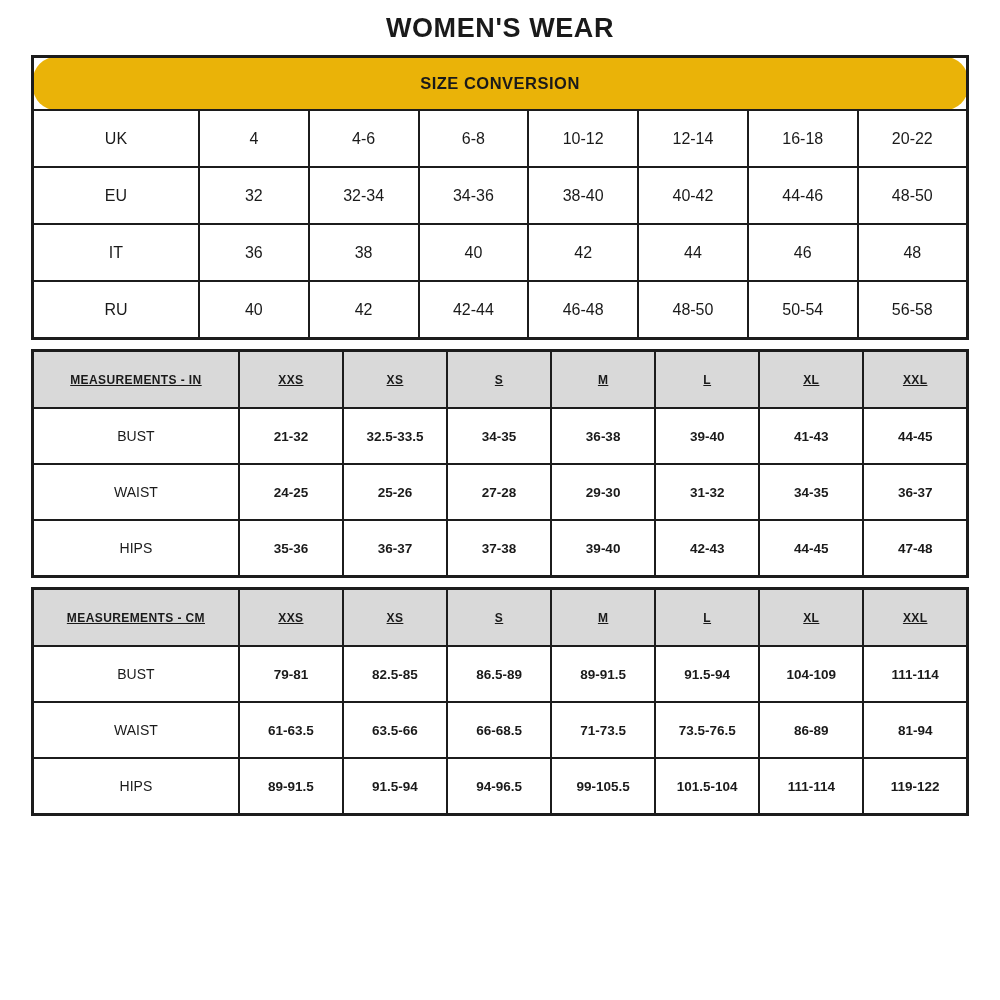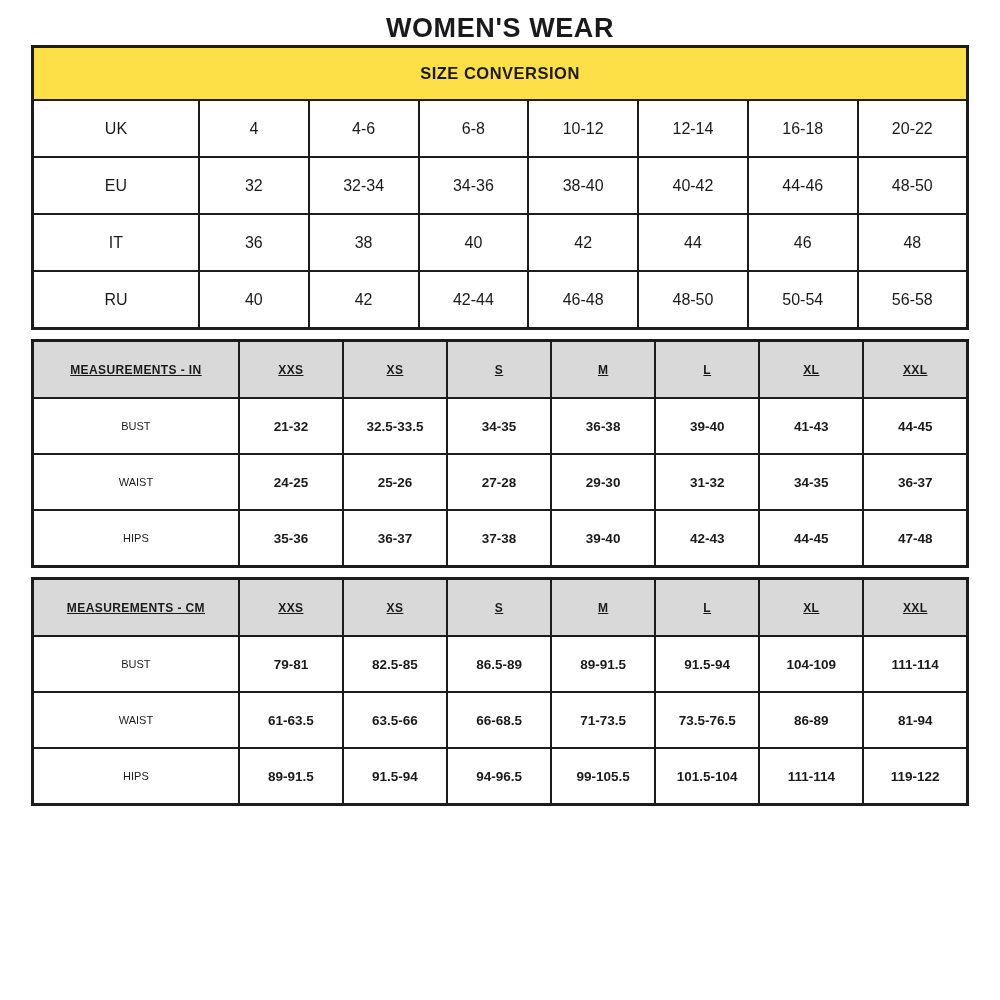--- a/index.html
+++ b/index.html
@@ -10,21 +10,21 @@
     font-family: "Liberation Sans", sans-serif;
     color: #1a1a1a;
   }
   .page {
     width: 1000px;
     height: 1000px;
     overflow: hidden;
   }
   .title {
     margin: 0;
-    padding: 13px 0 1px;
+    padding: 13px 0 11px;
     text-align: center;
     font-size: 27px;
     font-weight: bold;
     letter-spacing: 0.6px;
     color: #1a1a1a;
   }
   table {
     border-collapse: collapse;
     table-layout: fixed;
     width: 938px;
@@ -36,36 +36,37 @@
     text-align: center;
     vertical-align: middle;
     padding: 0;
     overflow: hidden;
     white-space: nowrap;
   }
   
   #size-conversion td { height: 55px; font-size: 16px; font-weight: normal; }
   #size-conversion td.banner {
     height: 51px;
-    background: #fde047;
+    background: #eab308;
     font-weight: bold;
     font-size: 16.5px;
     letter-spacing: 0.5px;
+    border-radius: 23px;
   }
   
   .meas th {
     height: 55px;
     background: #d9d9d9;
     font-weight: bold;
     font-size: 12px;
     letter-spacing: 0.4px;
     text-decoration: underline;
   }
   .meas td { height: 54px; }
-  .meas td.label { font-size: 11px; }
+  .meas td.label { font-size: 14px; }
   .meas td.val { font-size: 13.5px; font-weight: bold; }
 </style>
 </head>
 <body>
 
 <div class="page">
 
   <h1 class="title">WOMEN'S WEAR</h1>
 
   <table id="size-conversion">

